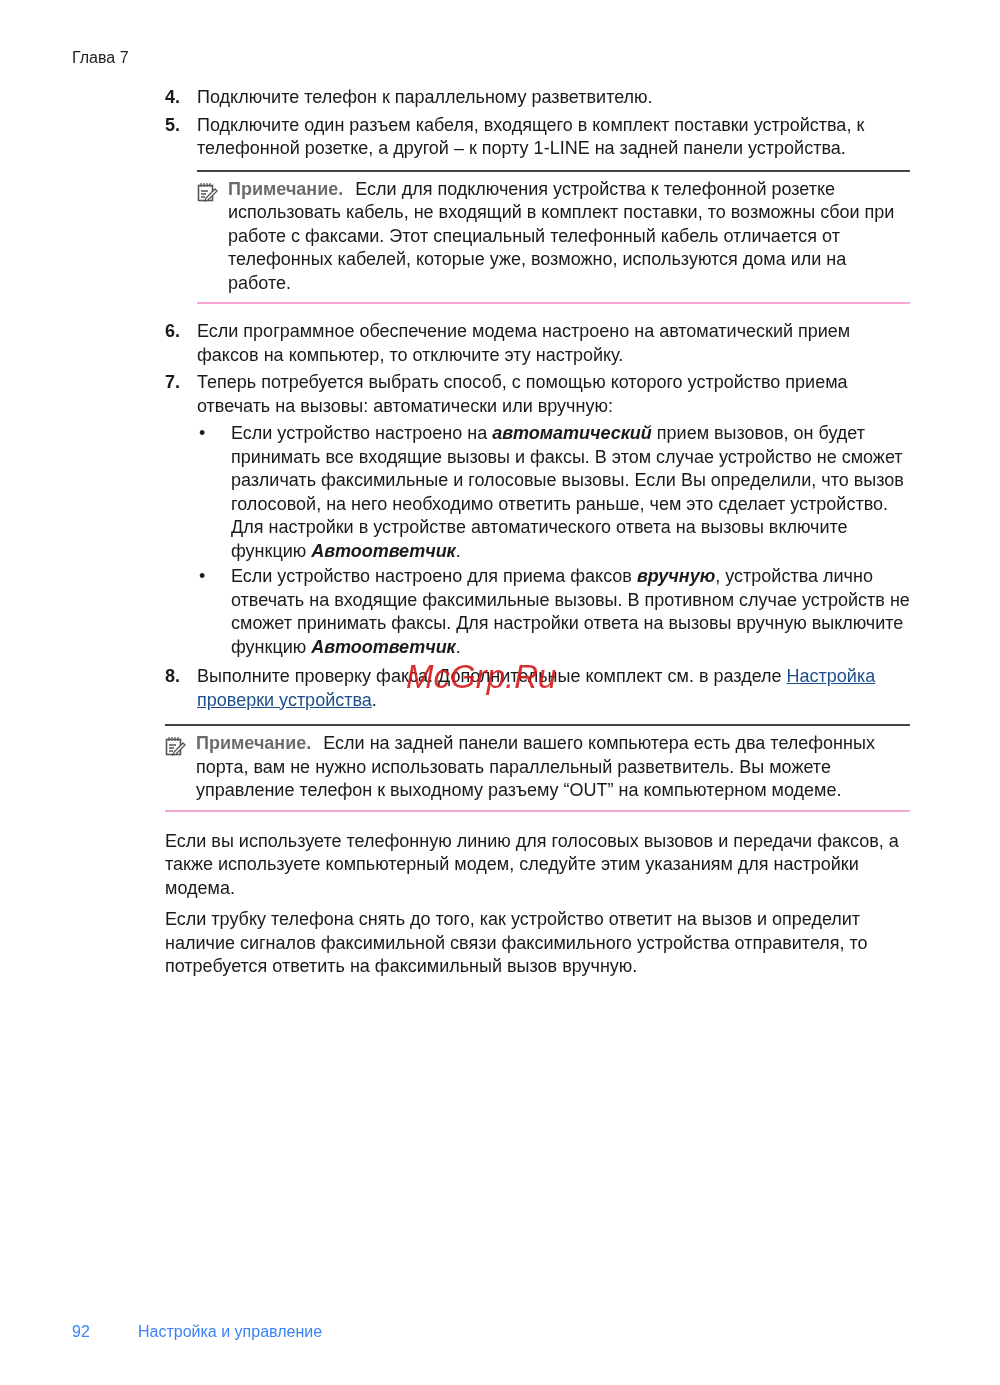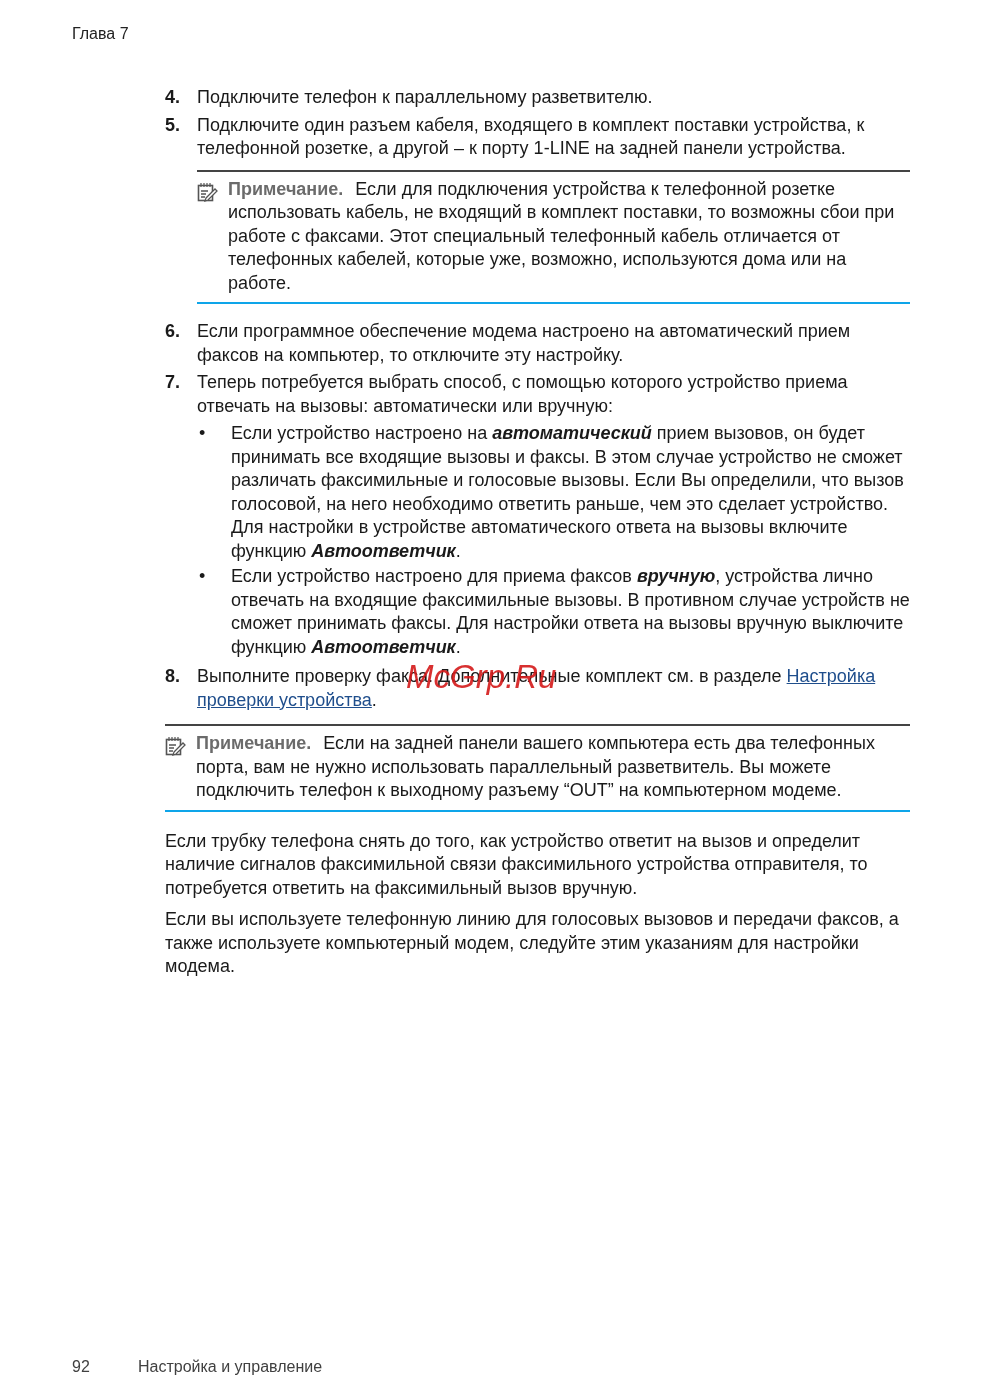--- a/index.html
+++ b/index.html
@@ -2,47 +2,47 @@
 <html><head>
 <meta charset="utf-8">
 <style>
   html, body { margin: 0; padding: 0; background: #ffffff; }
   body {
     width: 1000px; height: 1385px; position: relative; overflow: hidden;
     font-family: "Liberation Sans", sans-serif; color: #1a1a1a;
     font-size: 18px; line-height: 23.5px;
   }
   .header {
-    position: absolute; left: 72px; top: 22px; font-size: 16px; color: #222;
+    position: absolute; left: 72px; top: 46px; font-size: 16px; color: #222;
   }
   .content { position: absolute; left: 165px; top: 86px; width: 745px; }
   .step { display: flex; margin-bottom: 4px; }
   .step-num { width: 32px; flex: 0 0 32px; font-weight: bold; }
   .step-body { flex: 1; }
   .note {
-    border-top: 2px solid #444; border-bottom: 2px solid #0ea5e9;
+    border-top: 2px solid #444; border-bottom: 2px solid #f9a8d4;
     padding: 6px 0 7px 0; margin: 9px 0 12px 0; position: relative;
     padding-left: 31px;
   }
   .note-icon { position: absolute; left: 0; top: 10px; width: 22px; height: 20px; }
   .note-label { font-weight: bold; color: #6b6b6b; margin-right: 12px; }
   .bullets { margin-top: 4px; }
   .bullet { display: flex; margin-bottom: 2px; }
   .bullet-dot { width: 32px; flex: 0 0 32px; padding-left: 2px; }
   .bullet-text { flex: 1; }
   b { font-weight: bold; font-style: italic; }
   .link { color: #1f4e8c; text-decoration: underline; cursor: pointer; }
   .outer-note { margin-top: 12px; margin-bottom: 18px; }
   .para { margin-bottom: 8px; }
   .watermark {
     position: absolute; left: 406px; top: 665px; color: #d41a1a;
     font-size: 33px; font-style: italic; font-family: "Liberation Sans", sans-serif;
     opacity: 0.9; letter-spacing: 0px; pointer-events: none;
   }
-  .footer { position: absolute; top: 1320px; left: 72px; font-size: 16px; color: #404040; display: flex; margin-top: 35px; }
+  .footer { position: absolute; top: 1320px; left: 72px; font-size: 16px; color: #3b82f6; display: flex; }
   .footer-page { width: 66px; }
 </style>
 </head>
 <body>
 
 <div class="header">Глава 7</div>
 
 <div class="content">
 
   <div class="step">
@@ -95,25 +95,25 @@
     <div class="step-body"><span>Выполните проверку факса. Дополнительные комплект см. в разделе </span><span class="link">Настройка проверки устройства</span><span>.</span></div>
   </div>
 
   <div class="note outer-note">
     <svg class="note-icon" viewBox="0 0 22 20">
       <rect x="1.5" y="3.5" width="14" height="15" fill="none" stroke="#555" stroke-width="1.6"></rect>
       <path d="M4 1v4M7 1v4M10 1v4M13 1v4" stroke="#555" stroke-width="1.2"></path>
       <path d="M4 9h7M4 12h5M4 15h4" stroke="#555" stroke-width="1.3"></path>
       <path d="M9 16l9-9 2 2-9 9-3 1z" fill="#fff" stroke="#555" stroke-width="1.3"></path>
     </svg>
-    <span class="note-label">Примечание.</span><span>Если на задней панели вашего компьютера есть два телефонных порта, вам не нужно использовать параллельный разветвитель. Вы можете подключить телефон к выходному разъему “OUT” на компьютерном модеме.</span>
+    <span class="note-label">Примечание.</span><span>Если на задней панели вашего компьютера есть два телефонных порта, вам не нужно использовать параллельный разветвитель. Вы можете управление телефон к выходному разъему “OUT” на компьютерном модеме.</span>
   </div>
 
+  <div class="para">Если вы используете телефонную линию для голосовых вызовов и передачи факсов, а также используете компьютерный модем, следуйте этим указаниям для настройки модема.</div>
   <div class="para">Если трубку телефона снять до того, как устройство ответит на вызов и определит наличие сигналов факсимильной связи факсимильного устройства отправителя, то потребуется ответить на факсимильный вызов вручную.</div>
-  <div class="para">Если вы используете телефонную линию для голосовых вызовов и передачи факсов, а также используете компьютерный модем, следуйте этим указаниям для настройки модема.</div>
 </div>
 
 <div class="watermark">McGrp.Ru</div>
 
 <div class="footer">
   <span class="footer-page">92</span>
   <span>Настройка и управление</span>
 </div>
 
 </body></html>

